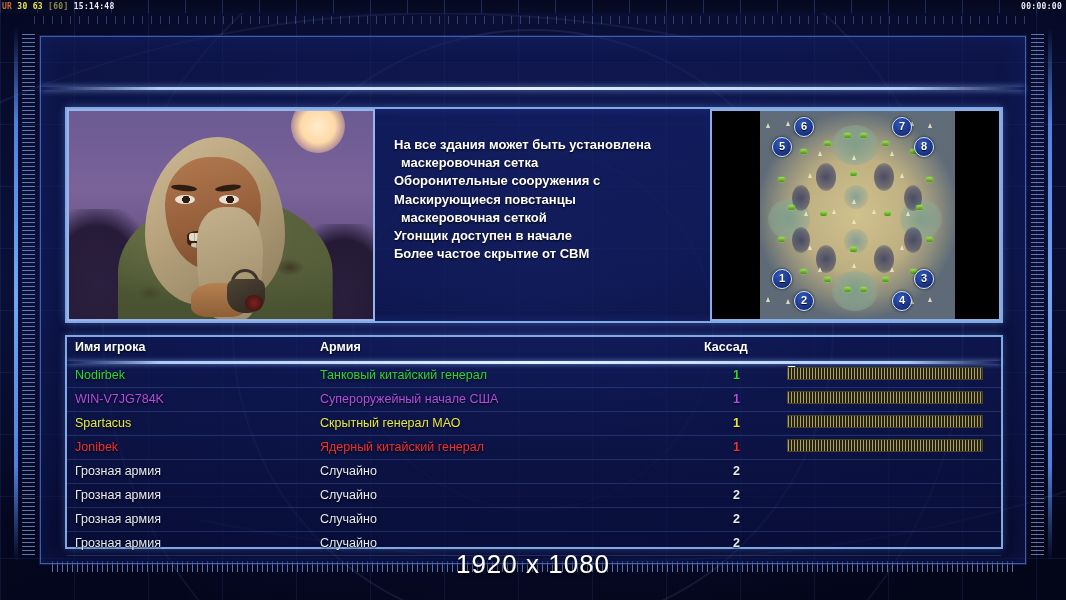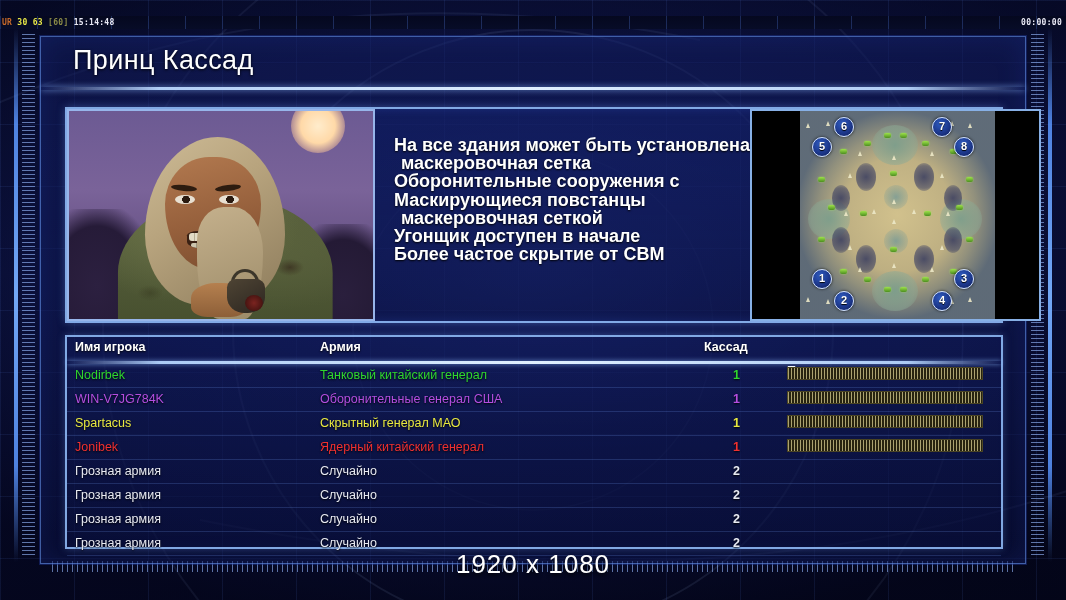--- a/index.html
+++ b/index.html
@@ -28,21 +28,21 @@
     background-image:
       repeating-linear-gradient(to right, rgba(90,130,230,0.11) 0 1px, transparent 1px 74px),
       repeating-linear-gradient(to bottom, rgba(90,130,230,0.10) 0 1px, transparent 1px 62px);
   }
   
   #bg-arcs { position: absolute; inset: 0; opacity: .55; }
 
   
   #topbar {
     position: absolute;
-    left: 0; top: 16px; right: 0; height: 13px;
+    left: 0; top: 0; right: 0; height: 13px;
     background: linear-gradient(to bottom, #05081f, #070c27);
     z-index: 30;
     text-align: right;
   }
   #topbar-ticks {
     position: absolute; inset: 0;
     background-image: repeating-linear-gradient(to right, rgba(80,120,220,0.30) 0 1px, transparent 1px 37px);
   }
   .hud-text {
     position: absolute;
@@ -259,21 +259,21 @@
   }
 
   
   #desc {
     flex: 1 1 auto;
     padding: 27px 0 0 19px;
     position: relative;
   }
   #desc ul { list-style: none; }
   #desc li {
-    font-size: 18px;
+    font-size: 13px;
     font-weight: bold;
     color: #ffffff;
     line-height: 18.2px;
     white-space: nowrap;
     text-shadow: 0 1px 2px rgba(0,0,0,0.95);
   }
   #desc li.indent { padding-left: 7px; }
 
   
   #map-wrap {
@@ -422,23 +422,20 @@
 
 <div id="ruler-top" class="ruler-h"></div>
 <div id="ruler-left" class="ruler-v"></div>
 <div id="ruler-right" class="ruler-v"></div>
 <div id="ruler-bottom"></div>
 <div id="edge-left" class="edge-bar"></div>
 <div id="edge-right" class="edge-bar"></div>
 
 <div id="window">
 
-  <div id="title-area">
-    <div id="page-title">Принц Кассад</div>
-  </div>
   <div id="divider-title" class="hdivider"></div>
 
   <div id="info-panel">
 
     <div id="portrait-wrap">
       <div id="portrait">
         <div class="pt-sky"></div>
         <div class="pt-sun"></div>
         <div class="pt-bush-l"></div>
         <div class="pt-bush-r"></div>
@@ -565,21 +562,21 @@
         <div class="row">
           <div class="cell c-name" style="color: rgb(47, 214, 47);">Nodirbek</div>
           <div class="cell c-army" style="color: rgb(47, 214, 47);">Танковый китайский генерал</div>
           <div class="cell c-team" style="color: rgb(47, 214, 47);">1</div>
           <div class="progress">
             <div class="progress-fill" style="width: 100%;"></div>
           </div>
         </div>
         <div class="row">
           <div class="cell c-name" style="color: rgb(180, 78, 224);">WIN-V7JG784K</div>
-          <div class="cell c-army" style="color: rgb(180, 78, 224);">Оборонительные генерал США</div>
+          <div class="cell c-army" style="color: rgb(180, 78, 224);">Супероружейный начале США</div>
           <div class="cell c-team" style="color: rgb(180, 78, 224);">1</div>
           <div class="progress">
             <div class="progress-fill" style="width: 100%;"></div>
           </div>
         </div>
         <div class="row">
           <div class="cell c-name" style="color: rgb(232, 232, 64);">Spartacus</div>
           <div class="cell c-army" style="color: rgb(232, 232, 64);">Скрытный генерал МАО</div>
           <div class="cell c-team" style="color: rgb(232, 232, 64);">1</div>
           <div class="progress">

